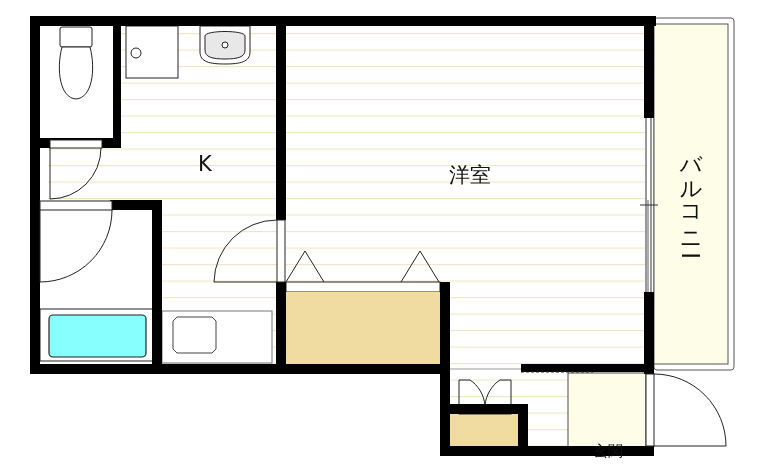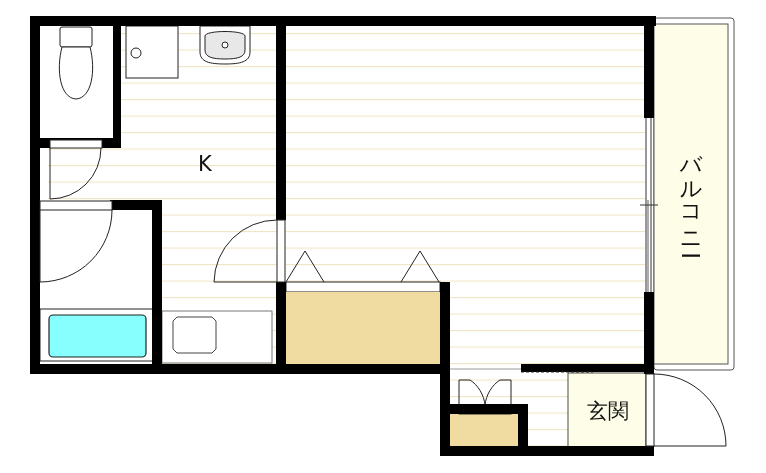--- a/index.html
+++ b/index.html
@@ -1,20 +1,20 @@
 <!DOCTYPE html>
 <html><head>
 <meta charset="utf-8">
 <style>
   html, body { margin: 0; padding: 0; background: #ffffff; }
   body { width: 766px; height: 473px; overflow: hidden; position: relative; font-family: "DejaVu Sans", "Liberation Sans", sans-serif; }
   svg { position: absolute; left: 0; top: 0; }
   .lbl { position: absolute; text-align: center; color: #111; font-size: 21px; line-height: 24px; font-family: "DejaVu Sans", sans-serif; }
   .vlbl { position: absolute; color: #111; font-size: 22px; writing-mode: vertical-rl; text-orientation: upright; letter-spacing: 1px; font-family: "DejaVu Sans", sans-serif; }
-  .lbl-sm { font-size: 21px; }
+  .lbl-sm { font-size: 15px; margin-top: 40px; }
 </style>
 </head>
 <body>
 
 <svg width="766" height="473" viewBox="0 0 766 473">
   <defs>
     <pattern id="floor" width="10" height="16.5" patternUnits="userSpaceOnUse">
       <rect width="10" height="16.5" fill="#ffffff"></rect>
       <line x1="0" y1="0.5" x2="10" y2="0.5" stroke="#f0e6c4" stroke-width="1.2"></line>
     </pattern>
@@ -143,17 +143,18 @@
 
   <line x1="450" y1="369" x2="521" y2="369" stroke="#999" stroke-width="1"></line>
   <line x1="521" y1="372" x2="593" y2="372" stroke="#222" stroke-width="1" stroke-dasharray="3,2"></line>
 </svg>
 
 <div class="lbl" style="left:170px; top:152px; width:70px;">
   <div>K</div>
 </div>
 
 <div class="lbl" style="left:420px; top:163px; width:100px;">
+  <div>洋室</div>
 </div>
 
 <div class="vlbl" style="left:676px; top:140px;">バルコニー</div>
 
 <div class="lbl lbl-sm" style="left:578px; top:399px; width:60px;">玄関</div>
 
 </body></html>

